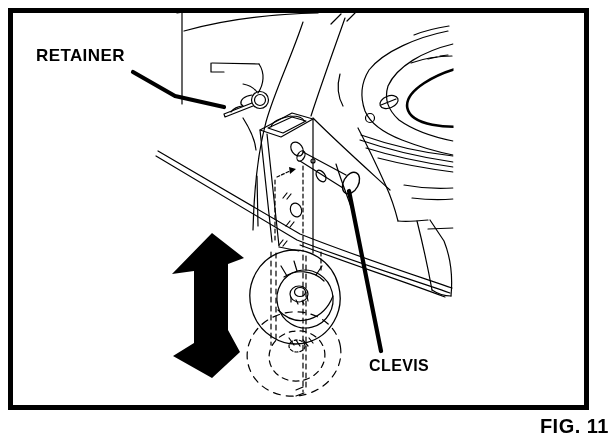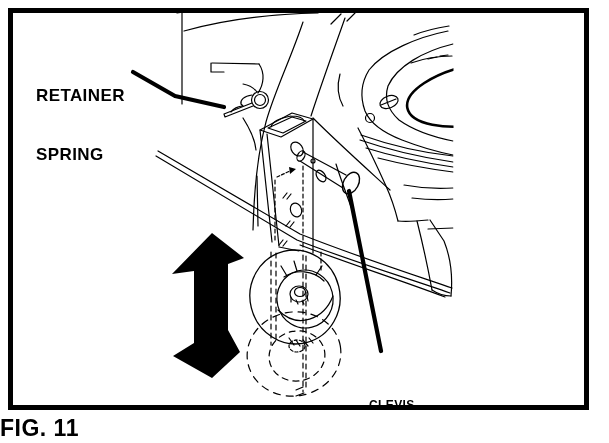--- a/index.html
+++ b/index.html
@@ -17,26 +17,26 @@
     color: var(--line_color, #000000);
   }
   svg.art path, svg.art ellipse, svg.art circle, svg.art rect, svg.art line {
     fill:none; stroke:currentColor; stroke-width:1.2;
     stroke-linecap:round; stroke-linejoin:round;
   }
   svg.art .fill { fill:currentColor; stroke:none; }
   svg.art .thick { stroke-width:2.6; }
   svg.art .leader { stroke-width:4.2; }
   .label { position:absolute; font-weight:bold; color:#000; letter-spacing:0.4px; }
-  .label .ln { display:block;margin-top:40px; }
+  .label .ln { display:block; }
   .label-retainer { left:36px; top:46px; font-size:17px; line-height:19px; }
-  .label-clevis  { left:369px; top:355px; font-size:12px; line-height:21px; }
+  .label-clevis  { left:369px; top:355px; font-size:16px; line-height:21px; }
   .caption {
-    position:absolute; left:0; top:415px; width:609px; text-align:left;
-    font-weight:bold; font-size:23px; letter-spacing:0.5px; color:#000;
+    position:absolute; left:0; top:415px; width:609px; text-align:right;
+    font-weight:bold; font-size:20px; letter-spacing:0.5px; color:#000;
   }
 </style>
 </head>
 <body>
 
 <div class="stage">
 
   <div class="frame"></div>
 
   <svg class="art" viewBox="0 0 609 443" aria-hidden="true">
@@ -139,21 +139,20 @@
       <ellipse cx="297" cy="356" rx="28" ry="25" transform="rotate(-10 297 356)" stroke-dasharray="6 5"></ellipse>
       <ellipse cx="297" cy="346" rx="8" ry="6" stroke-dasharray="3 2"></ellipse>
       <path d="M289,338 l5,7 M296,340 l4,6 M303,340 l5,6 M309,338 l4,5"></path>
     </g>
 
     <polygon class="fill" points="212,233 244,258 228,264 228,330 240,352 212,378 173,356 194,343 194,271 172,274"></polygon>
   </svg>
 
   <div class="label label-retainer">
     <span class="ln">RETAINER</span>
-    <span class="ln">SPRING</span>
   </div>
 
   <div class="label label-clevis">
     <span class="ln">CLEVIS</span>
   </div>
 
   <div class="caption">FIG. 11</div>
 </div>
 
 </body></html>

